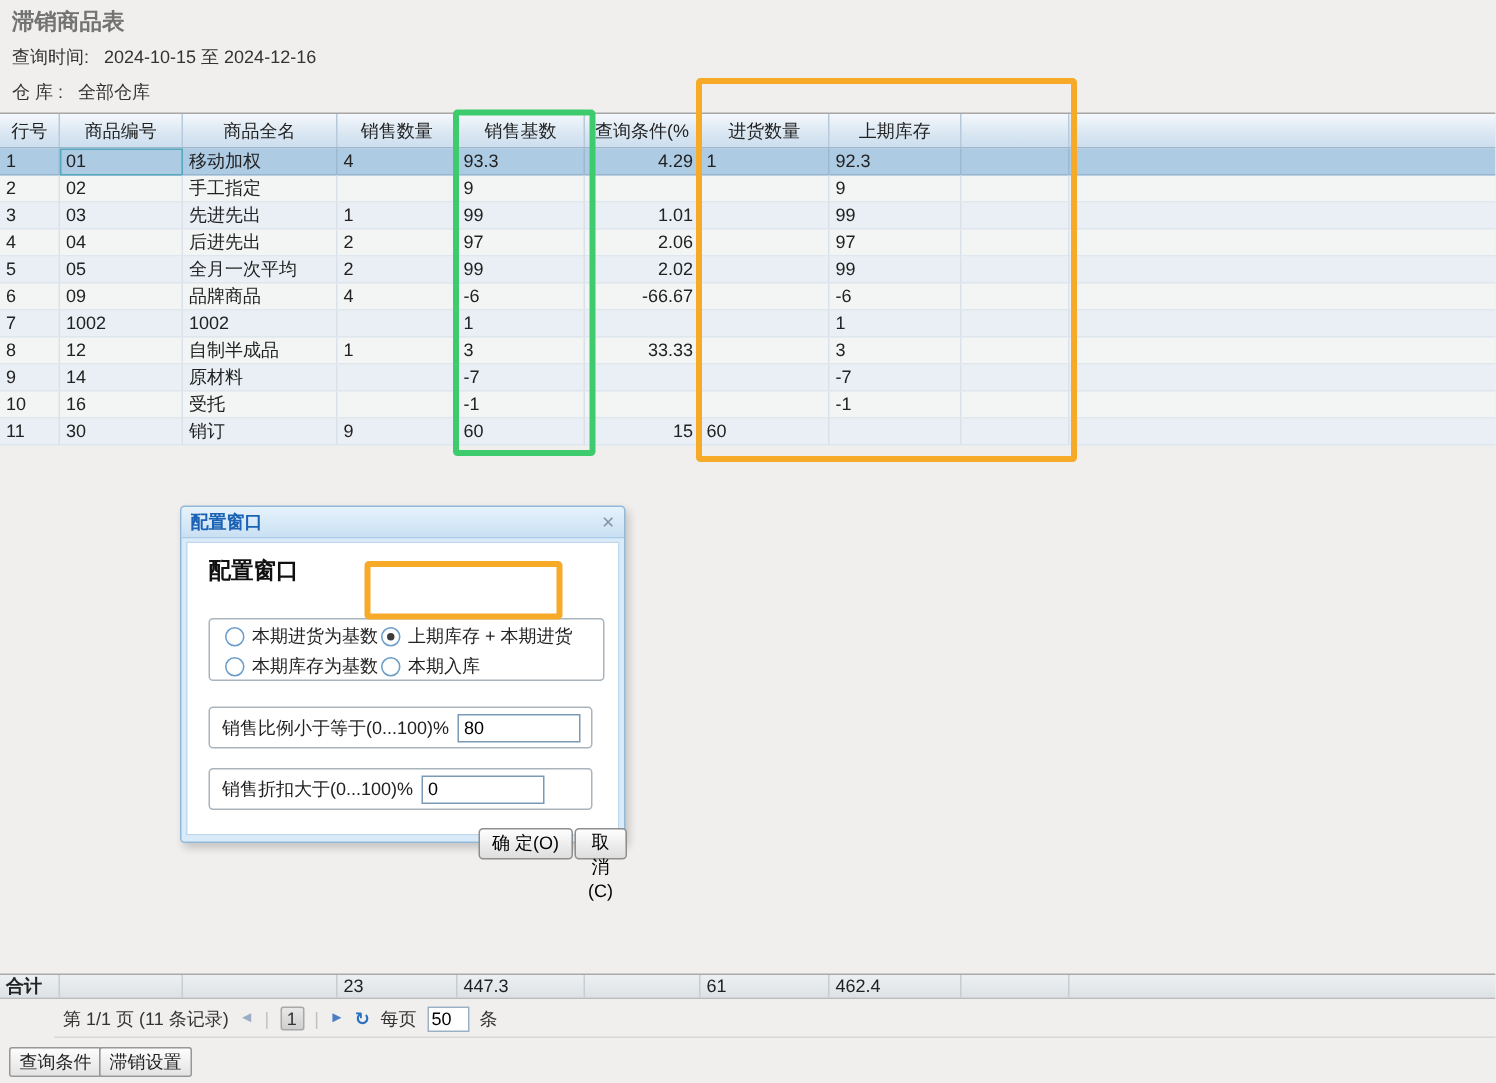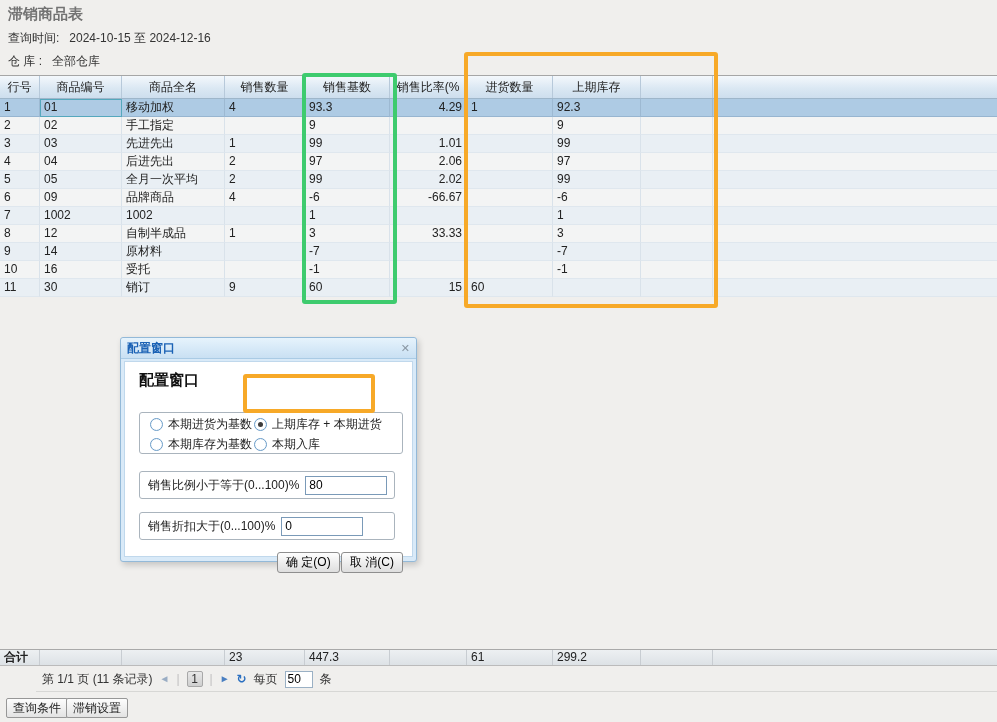--- a/index.html
+++ b/index.html
@@ -82,21 +82,21 @@
     background:radial-gradient(#ffffff 55%, #dce9f4); position:relative; flex:0 0 auto; }
   .rb.checked::after { content:""; position:absolute; left:3px; top:3px; width:5px; height:5px;
     border-radius:50%; background:#3c3c3c; }
   .gb-input { left:14px; width:256px; height:28px; display:flex; align-items:center; padding-left:8px; gap:6px; }
   .gb-input.one { top:109px; }
   .gb-input.two { top:150px; }
   .gb-input input { width:82px; height:19px; border:1px solid #7a9ab8; padding:0 3px;
     font:12px "Liberation Sans","DejaVu Sans",sans-serif; }
   .dlg-btn { position:absolute; height:21px; padding:0 8px;
     background:linear-gradient(#fefefe,#dedede); border:1px solid #8e8e8e; border-radius:3px;
-    font:12px "Liberation Sans","DejaVu Sans",sans-serif; }
+    font:12px "Liberation Sans","DejaVu Sans",sans-serif;margin-left:42px; }
   .dlg-btn.ok { left:152px; top:190px; }
   .dlg-btn.cancel { left:216px; top:190px; }
 </style>
 </head>
 <body>
 
 <div class="topbar">
   <div class="page-title">滞销商品表</div>
   <div class="filter-line l1">
     <span>查询时间:</span>
@@ -108,21 +108,21 @@
   </div>
 </div>
 
 <div class="grid-topline"></div>
 <div class="grid-header" id="gridHeader">
     <div class="hcell" style="width: 40px;">行号</div>
     <div class="hcell" style="width: 82px;">商品编号</div>
     <div class="hcell" style="width: 103px;">商品全名</div>
     <div class="hcell" style="width: 80px;">销售数量</div>
     <div class="hcell" style="width: 85px;">销售基数</div>
-    <div class="hcell" style="width: 77px;">销售比率(%</div>
+    <div class="hcell" style="width: 77px;">查询条件(%</div>
     <div class="hcell" style="width: 86px;">进货数量</div>
     <div class="hcell" style="width: 88px;">上期库存</div>
     <div class="hcell" style="width: 72px;"></div>
     <div class="hcell last" style="width: 284px;"></div>
   </div>
 <div class="grid-body" id="gridBody">
     <div class="trow selected">
       <div class="tcell" style="width: 40px;">1</div>
       <div class="tcell focus" style="width: 82px;">01</div>
       <div class="tcell" style="width: 103px;">移动加权</div>
@@ -256,21 +256,21 @@
     </div>
   </div>
 <div class="grid-summary" id="gridSummary">
     <div class="scell" style="width: 40px; font-weight: bold;">合计</div>
     <div class="scell" style="width: 82px;"></div>
     <div class="scell" style="width: 103px;"></div>
     <div class="scell" style="width: 80px;">23</div>
     <div class="scell" style="width: 85px;">447.3</div>
     <div class="scell" style="width: 77px;"></div>
     <div class="scell" style="width: 86px;">61</div>
-    <div class="scell" style="width: 88px;">299.2</div>
+    <div class="scell" style="width: 88px;">462.4</div>
     <div class="scell" style="width: 72px;"></div>
     <div class="scell last" style="width: 284px;"></div>
   </div>
 
 <div class="pager">
   <span>第 1/1 页 (11 条记录)</span>
   <span class="arrow left">◄</span>
   <span class="sep">|</span>
   <span class="page-box">1</span>
   <span class="sep">|</span>

